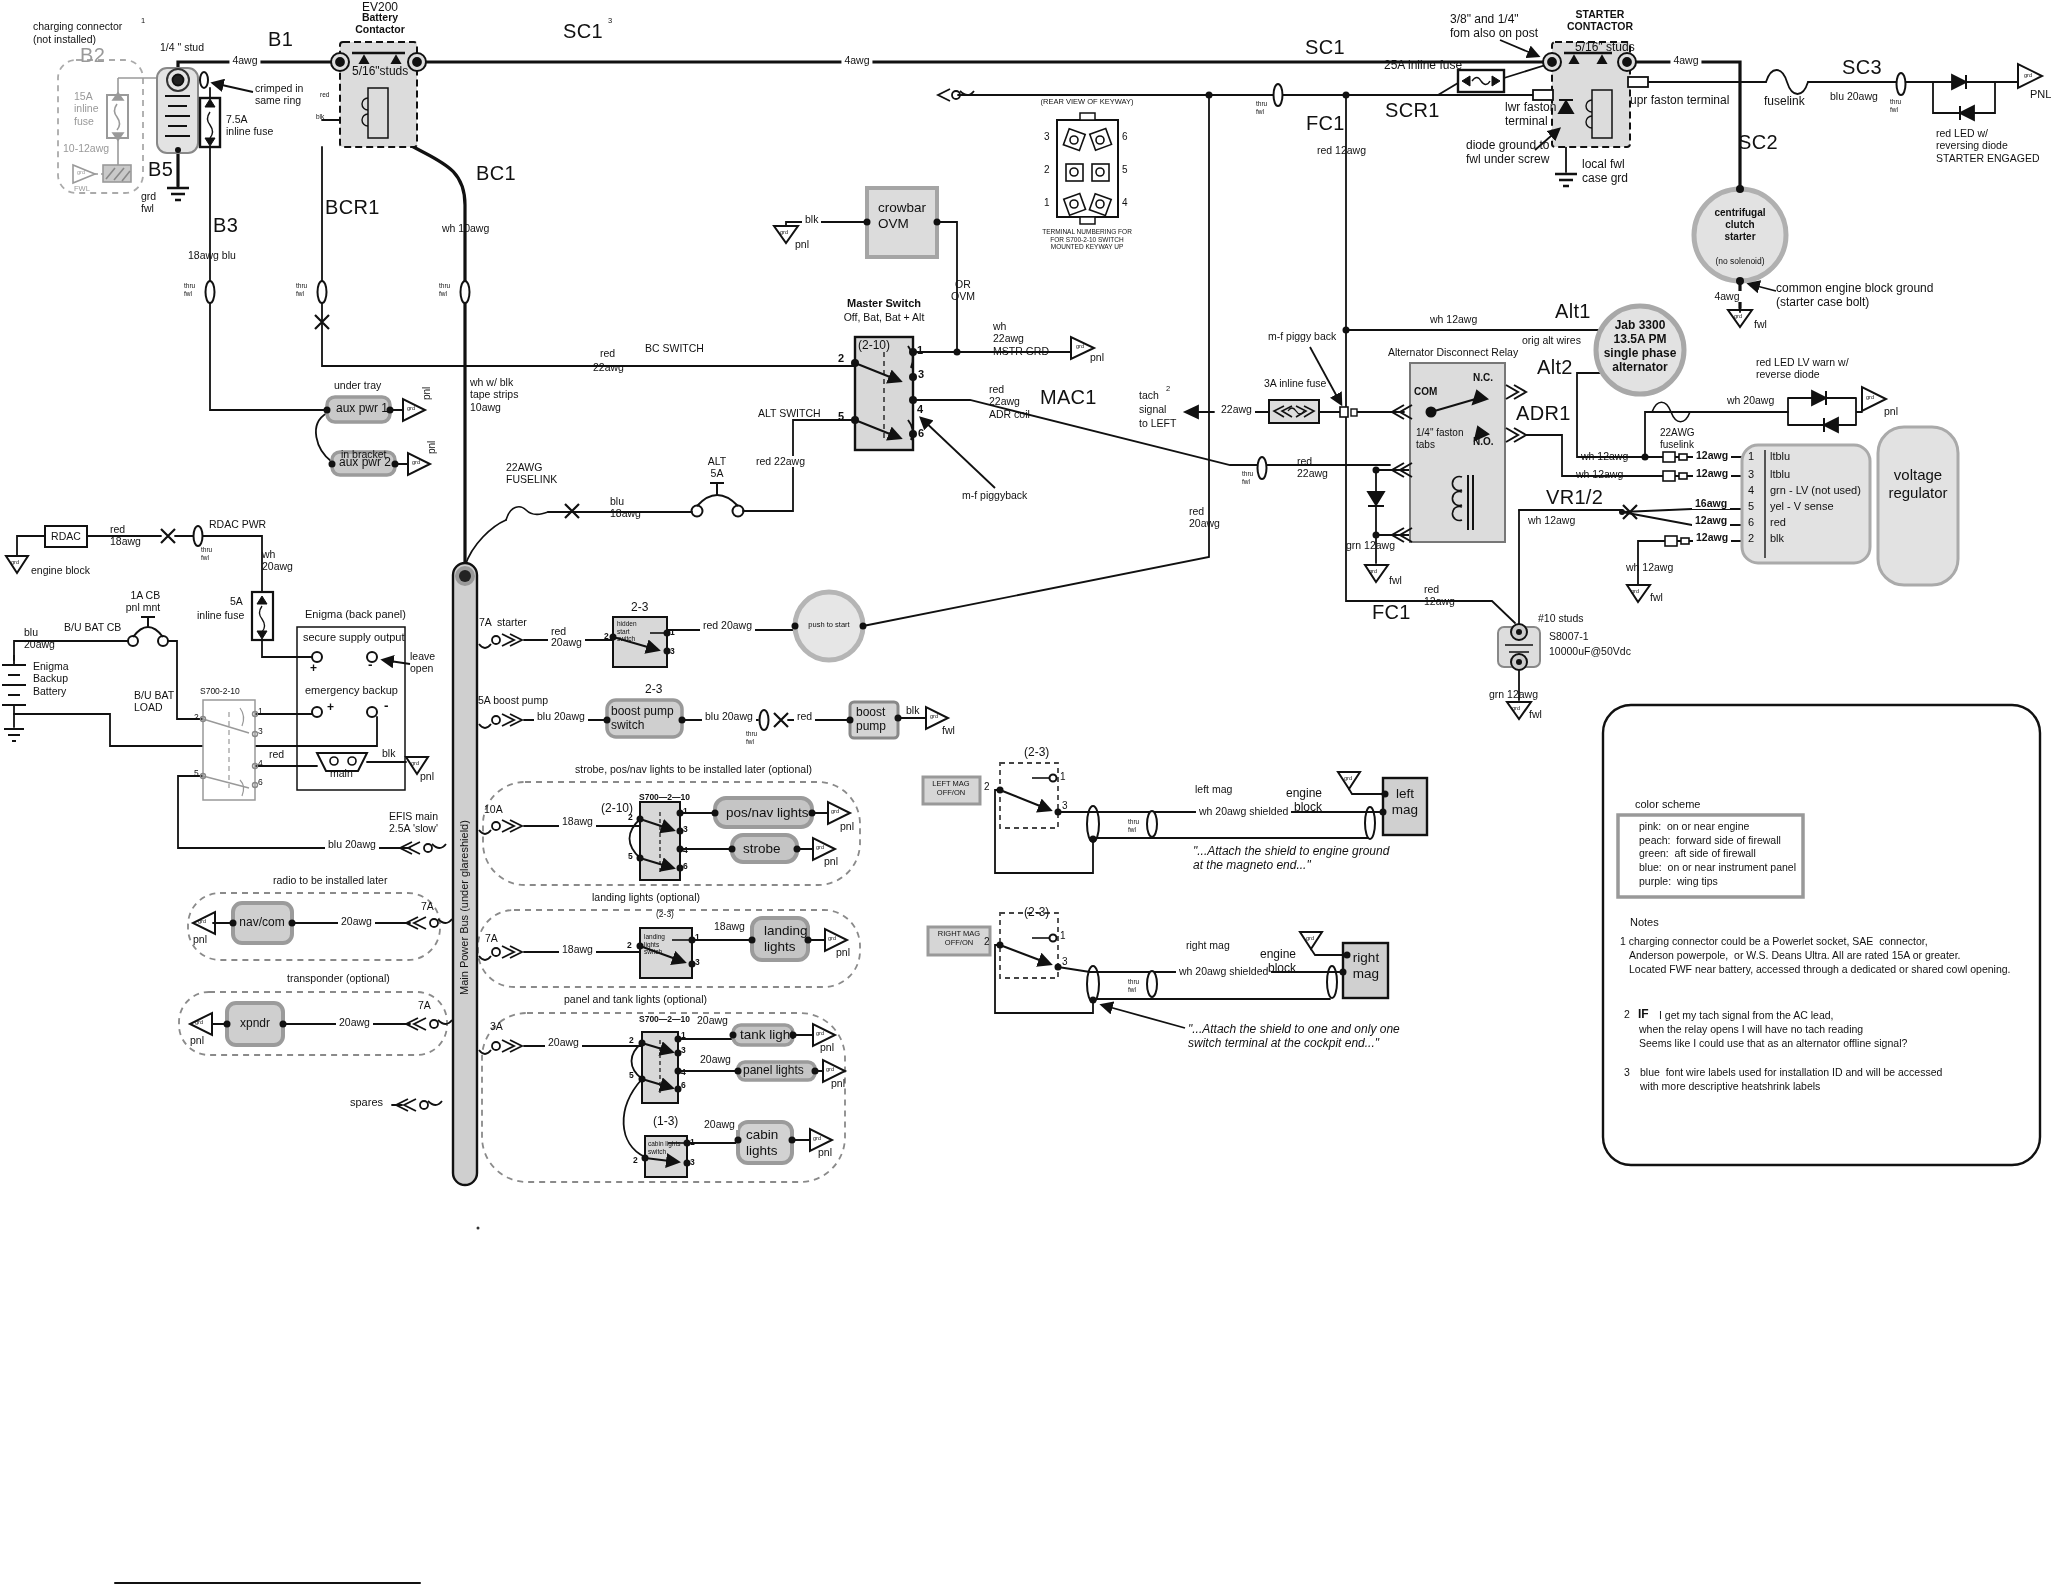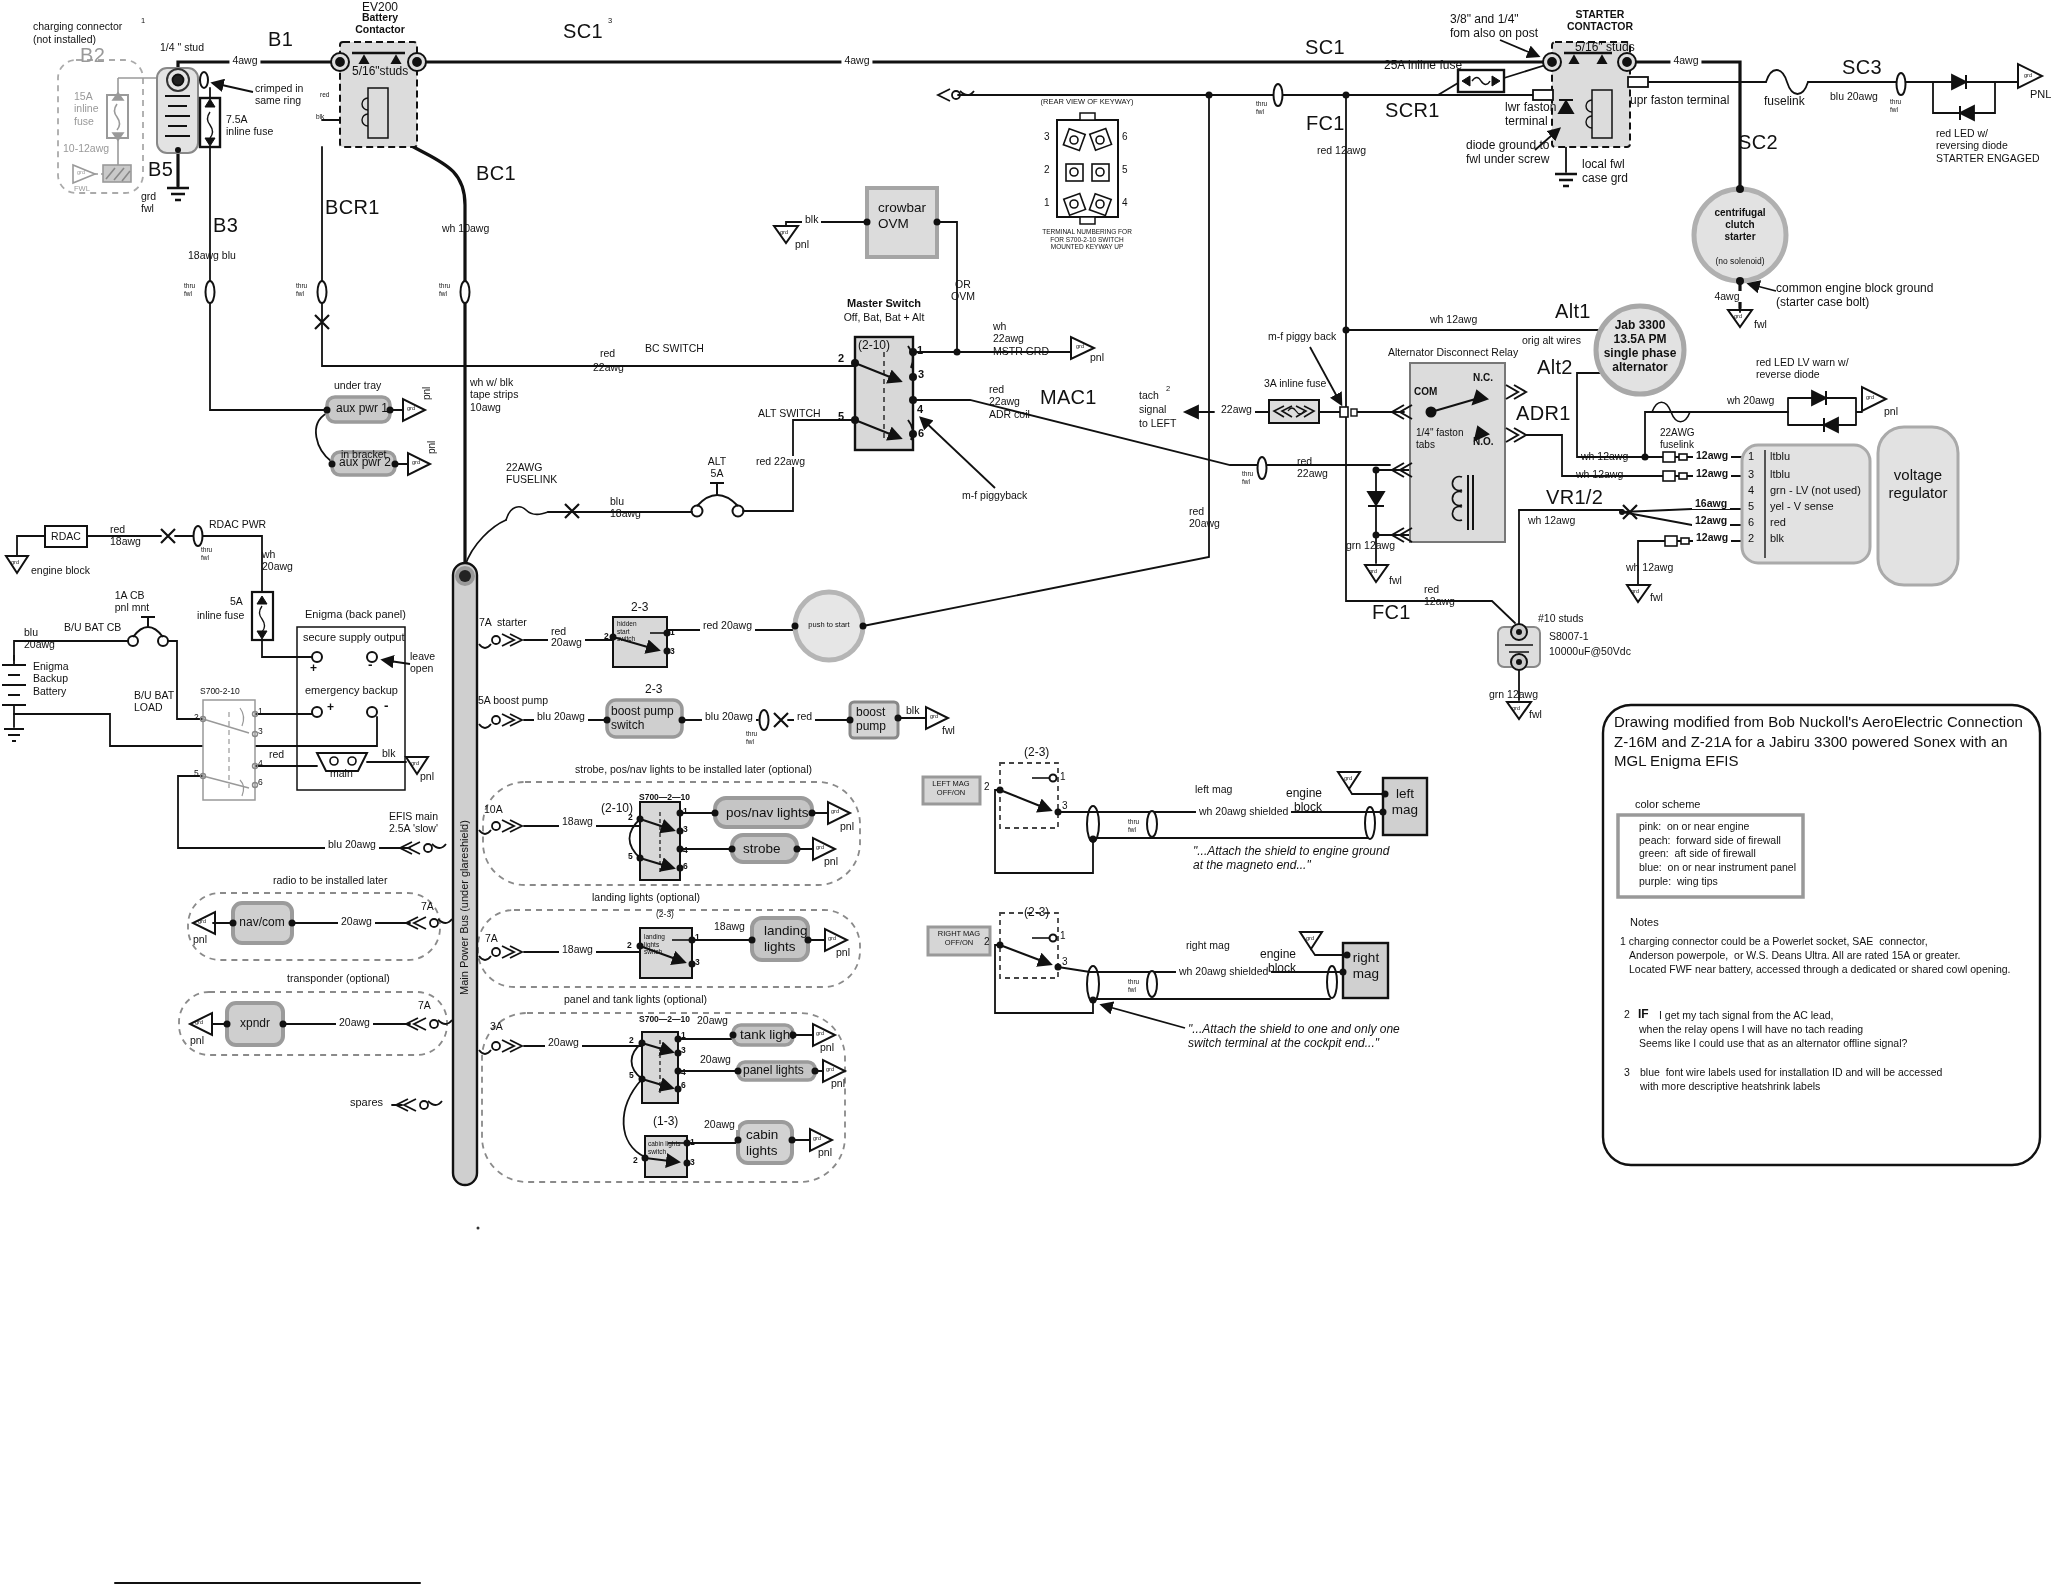--- a/index.html
+++ b/index.html
@@ -782,21 +782,21 @@
 <div class="lb" style="left:110px;top:523px">red
 18awg</div>
 <div class="lb" style="left:209px;top:518px">RDAC PWR</div>
 <div class="lb" style="left:262px;top:548px">wh
 20awg</div>
 <div class="lb f5" style="left:11px;top:559px">grd</div>
 <div class="lb" style="left:31px;top:564px">engine block</div>
 <div class="lb f6" style="left:201px;top:546px">thru
 fwl</div>
 
-<div class="lb c" style="left:132px;top:589px;text-align:left">1A CB
+<div class="lb c" style="left:143px;top:589px;text-align:right">1A CB
 pnl mnt</div>
 <div class="lb" style="left:64px;top:621px">B/U BAT CB</div>
 <div class="lb" style="left:24px;top:626px">blu
 20awg</div>
 <div class="lb" style="left:33px;top:660px">Enigma
 Backup
 Battery</div>
 <div class="lb" style="left:134px;top:689px">B/U BAT
 LOAD</div>
 <div class="lb f8" style="left:200px;top:686px">S700-2-10</div>
@@ -958,23 +958,20 @@
 <div class="lb f6" style="left:1128px;top:978px">thru
 fwl</div>
 <div class="lb f5" style="left:1306px;top:935px">grd</div>
 <div class="lb f9" style="left:1296px;top:947px;text-align:right;transform:translateX(-100%)">engine
 block</div>
 <div class="lb f13 c" style="left:1366px;top:950px;text-align:center">right
 mag</div>
 <div class="lb it f9" style="left:1188px;top:1022px">"...Attach the shield to one and only one
 switch terminal at the cockpit end..."</div>
 
-<div class="lb f15 lh" style="left:1614px;top:712px">Drawing modified from Bob Nuckoll's AeroElectric Connection
-Z-16M and Z-21A for a Jabiru 3300 powered Sonex with an
-MGL Enigma EFIS</div>
 <div class="lb f11" style="left:1635px;top:798px">color scheme</div>
 <div class="lb lh" style="left:1639px;top:820px">pink:  on or near engine
 peach:  forward side of firewall
 green:  aft side of firewall
 blue:  on or near instrument panel
 purple:  wing tips</div>
 <div class="lb f11" style="left:1630px;top:916px">Notes</div>
 <div class="lb" style="left:1620px;top:935px">1 charging connector could be a Powerlet socket, SAE  connector,</div>
 <div class="lb" style="left:1629px;top:949px">Anderson powerpole,  or W.S. Deans Ultra. All are rated 15A or greater.</div>
 <div class="lb" style="left:1629px;top:963px">Located FWF near battery, accessed through a dedicated or shared cowl opening.</div>

